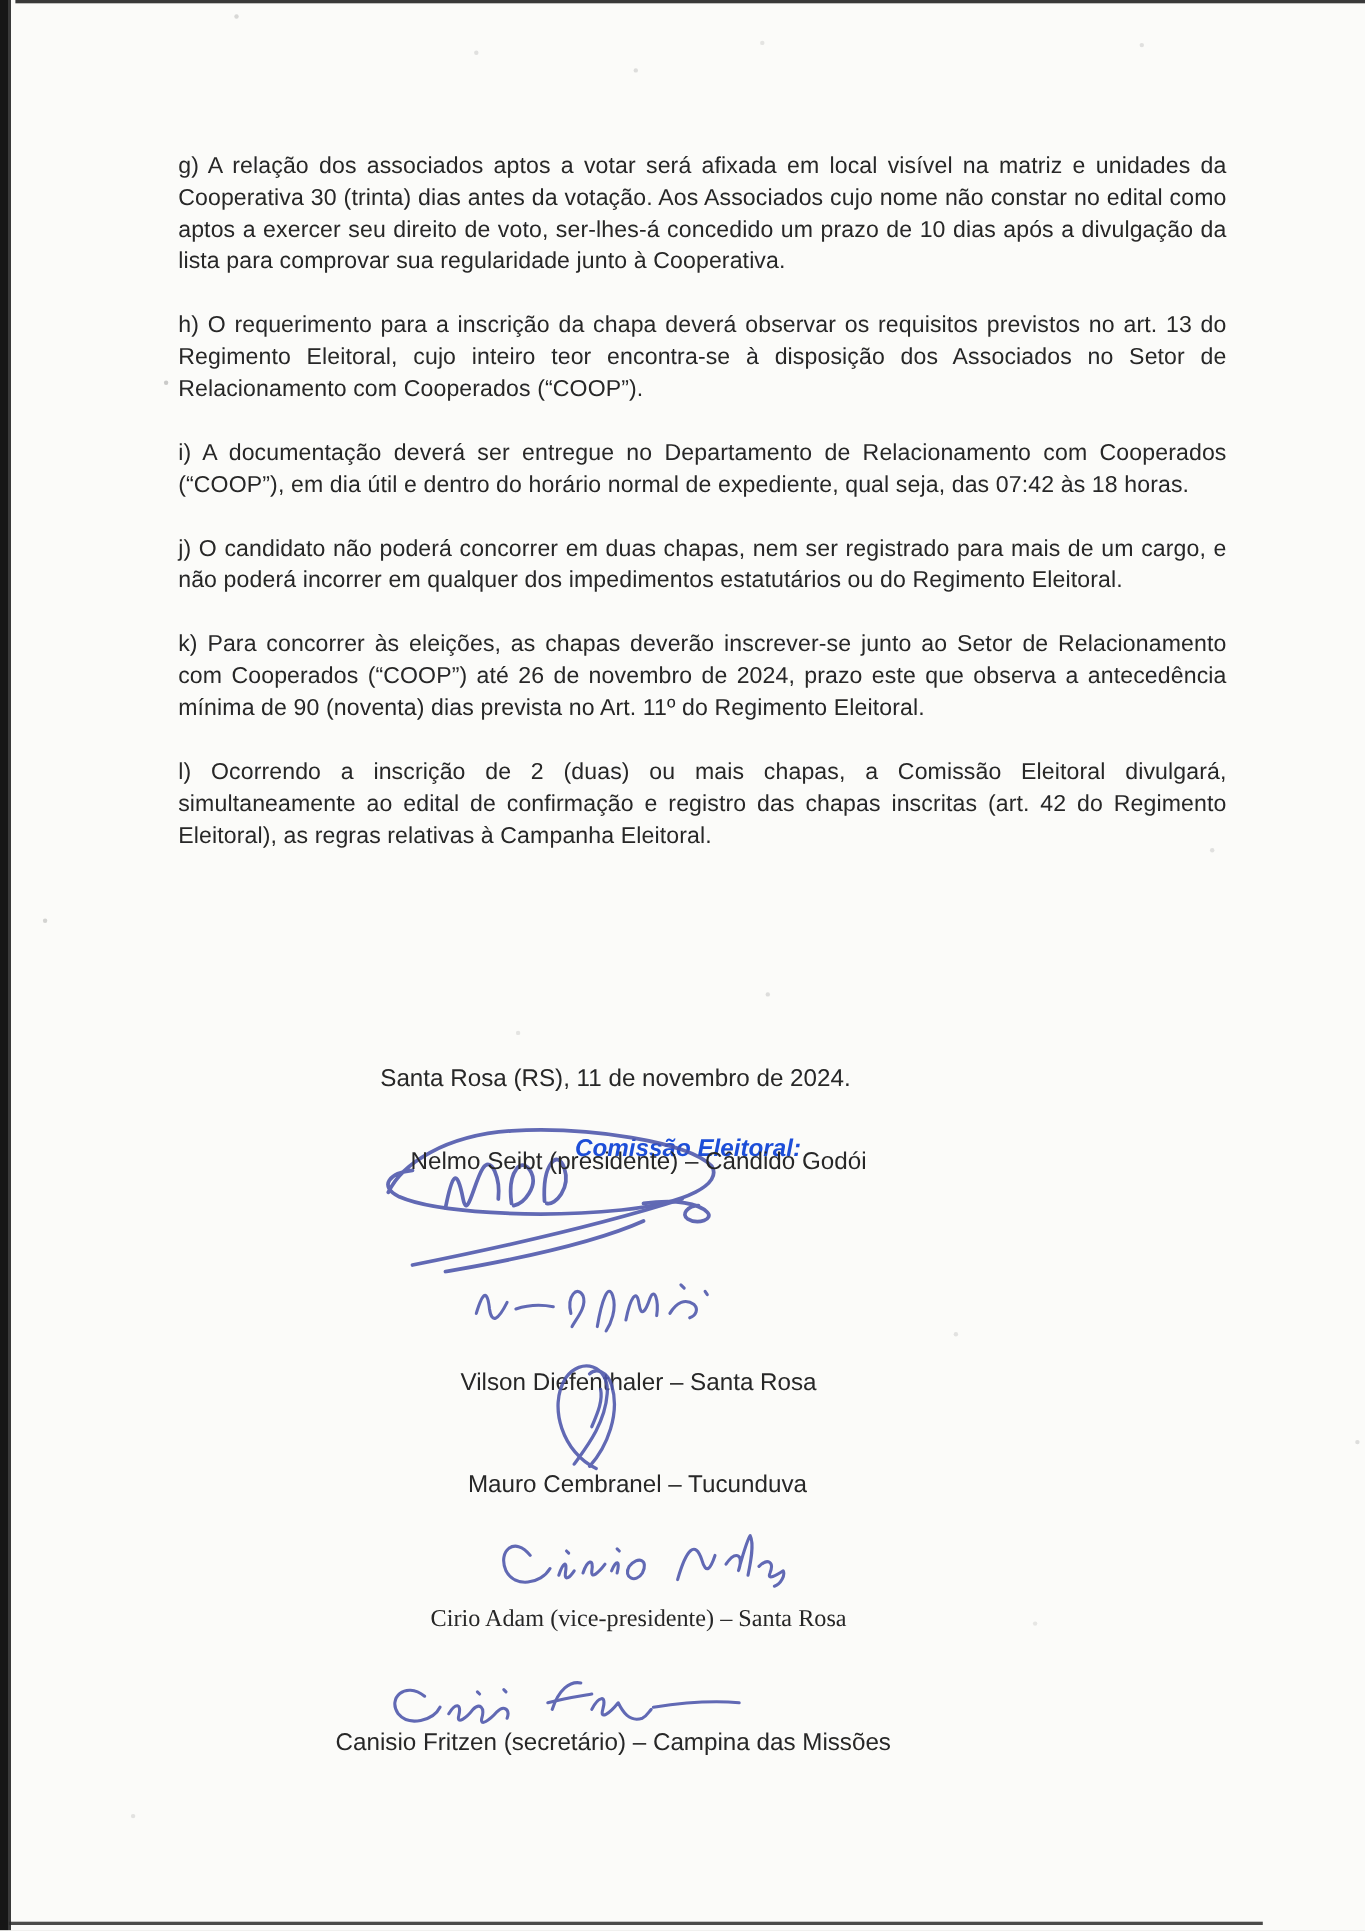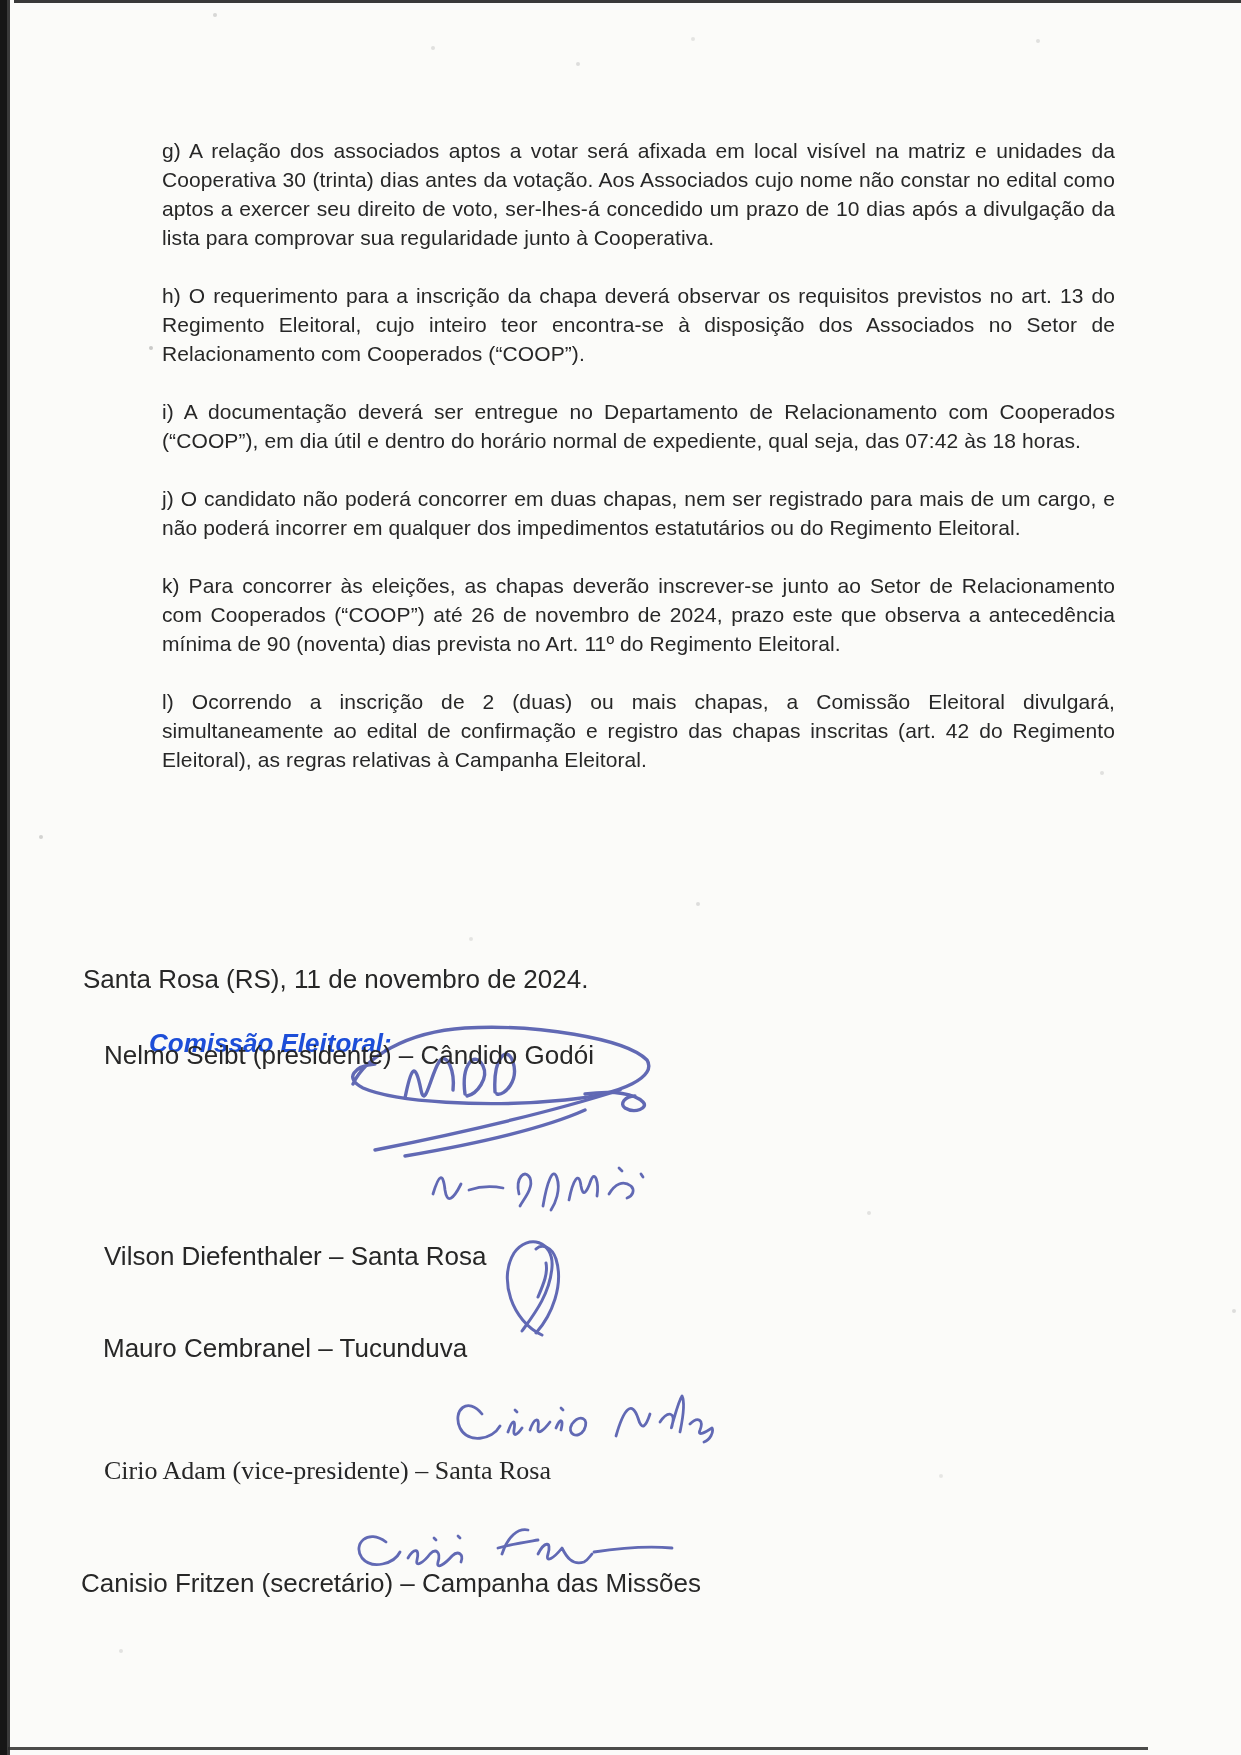--- a/index.html
+++ b/index.html
@@ -50,22 +50,22 @@
       940px 1475px 0 1px rgba(90,90,90,.13),
       120px 1650px 0 1px rgba(90,90,90,.15);
   }
   .body-text {
     position: absolute; left: 162px; top: 136px; width: 953px;
     font-size: 21px; line-height: 29px; text-align: justify;
     letter-spacing: .1px;
   }
   .body-text p { margin: 0 0 29px 0; }
   .center-line {
-    position: absolute; left: 162px; width: 953px; text-align: left;
-    font-size: 26px; line-height: 27px;
+    position: absolute; left: 162px; width: 953px; text-align: center;
+    font-size: 22px; line-height: 27px;
   }
   .dateline   { top: 966px; transform: translateX(-79px); }
   .committee-heading { top: 1030px; transform: translateX(-13px); font-weight: bold; color: #1d4ed8; font-style: italic; }
   .name-1 { top: 1042px; transform: translateX(-58px); }
   .name-2 { top: 1210px; transform: translateX(-58px); margin-top: 33px; }
   .name-3 { top: 1335px; transform: translateX(-59px); }
   .name-4 { top: 1457px; transform: translateX(-58px); font-family: Liberation Serif, serif; }
   .name-5 { top: 1570px; transform: translateX(-81px); }
   .signature { position: absolute; color: var(--ink); opacity: .88; }
   .signature svg { display: block; width: 100%; height: 100%; }
@@ -155,15 +155,15 @@
       <path d="M44 22 C26 8 10 24 20 38 C30 50 52 44 58 32"></path>
       <path d="M66 38 C72 28 78 28 75 40 C73 48 82 42 88 34 C94 28 99 32 96 42 C94 50 103 44 110 36 C116 30 122 34 119 42"></path>
       <path d="M92 18 l2 2"></path>
       <path d="M116 16 l2 2"></path>
       <path d="M160 34 C166 16 176 8 186 10"></path>
       <path d="M156 28 C170 24 184 22 196 20"></path>
       <path d="M196 34 C202 22 210 20 206 34 C203 44 212 38 220 28 C224 36 230 46 242 42 C246 40 248 36 250 34"></path>
       <path d="M252 32 C278 28 308 26 330 28"></path>
     </svg>
   </div>
-  <div class="center-line name-5">Canisio Fritzen (secretário) – Campanha das Missões</div>
+  <div class="center-line name-5">Canisio Fritzen (secretário) – Campina das Missões</div>
 
 </div>
 
 </body></html>

